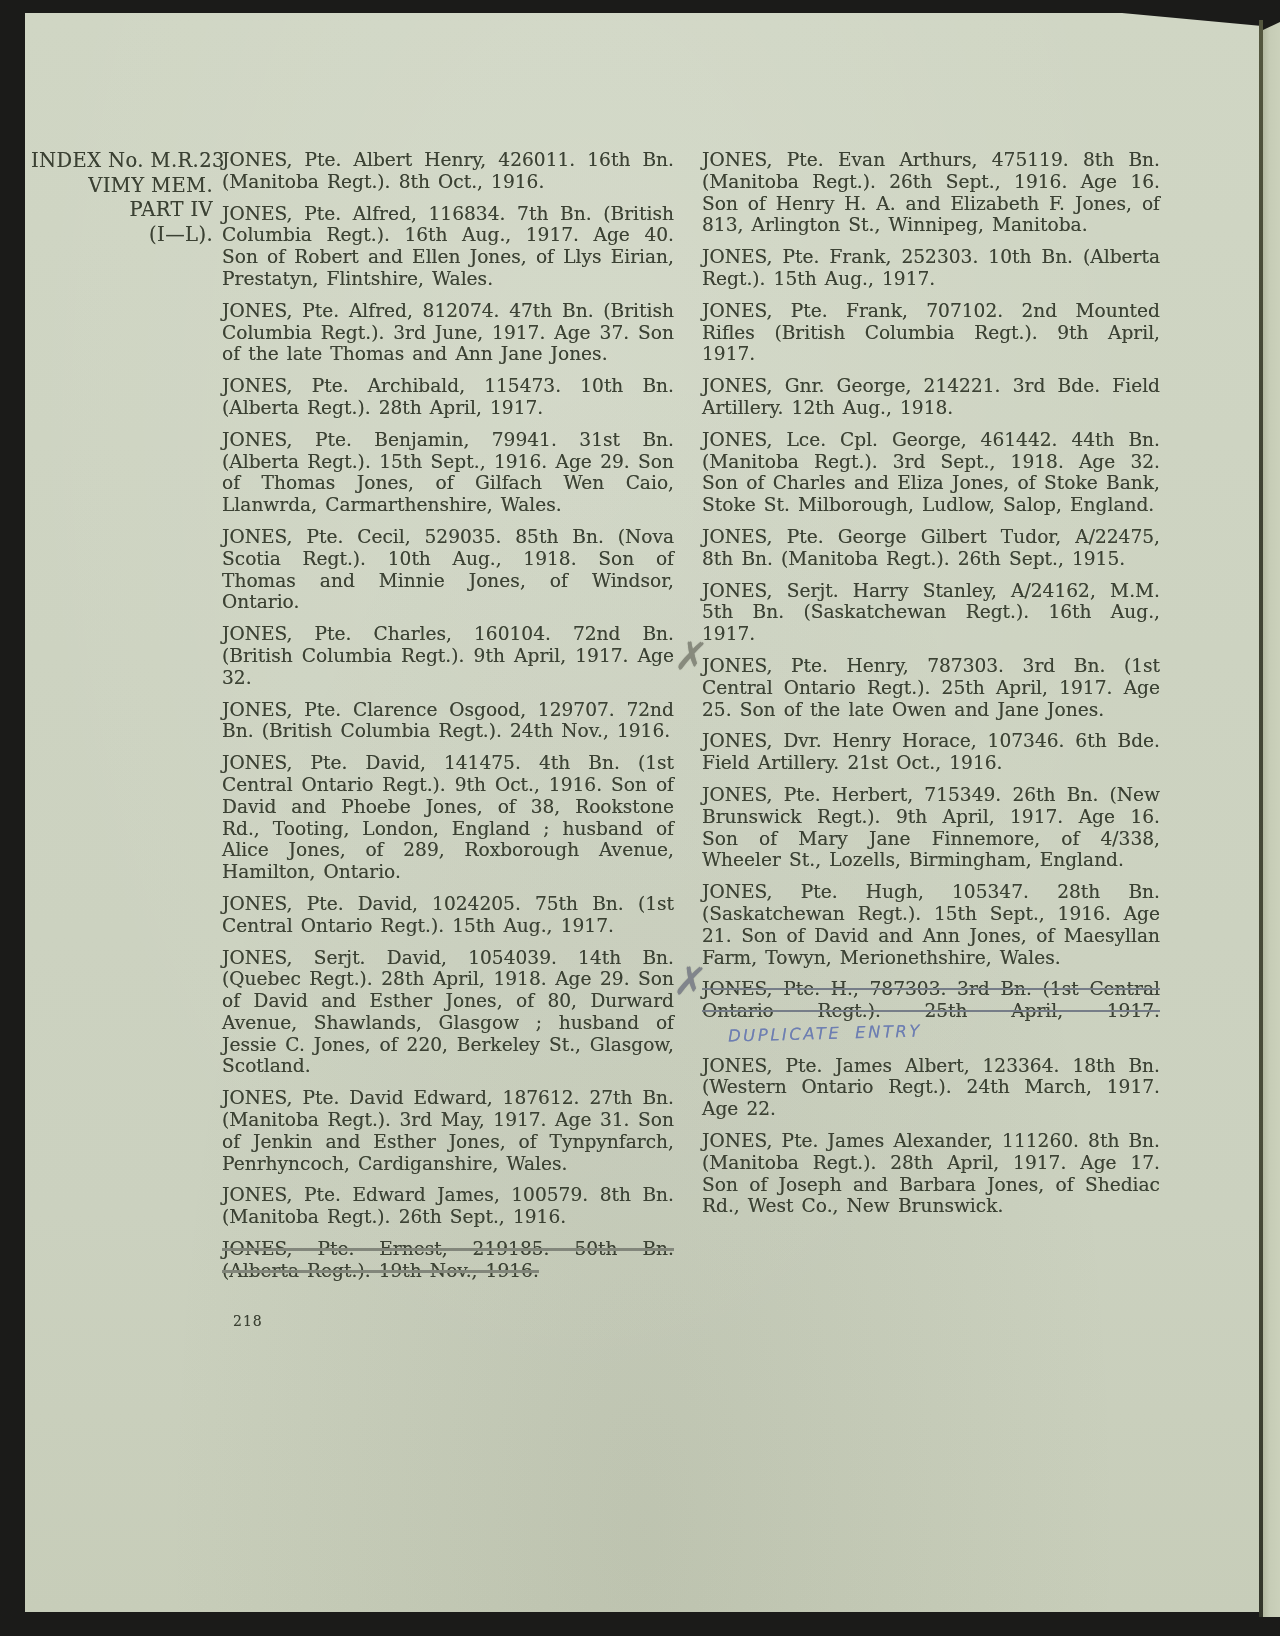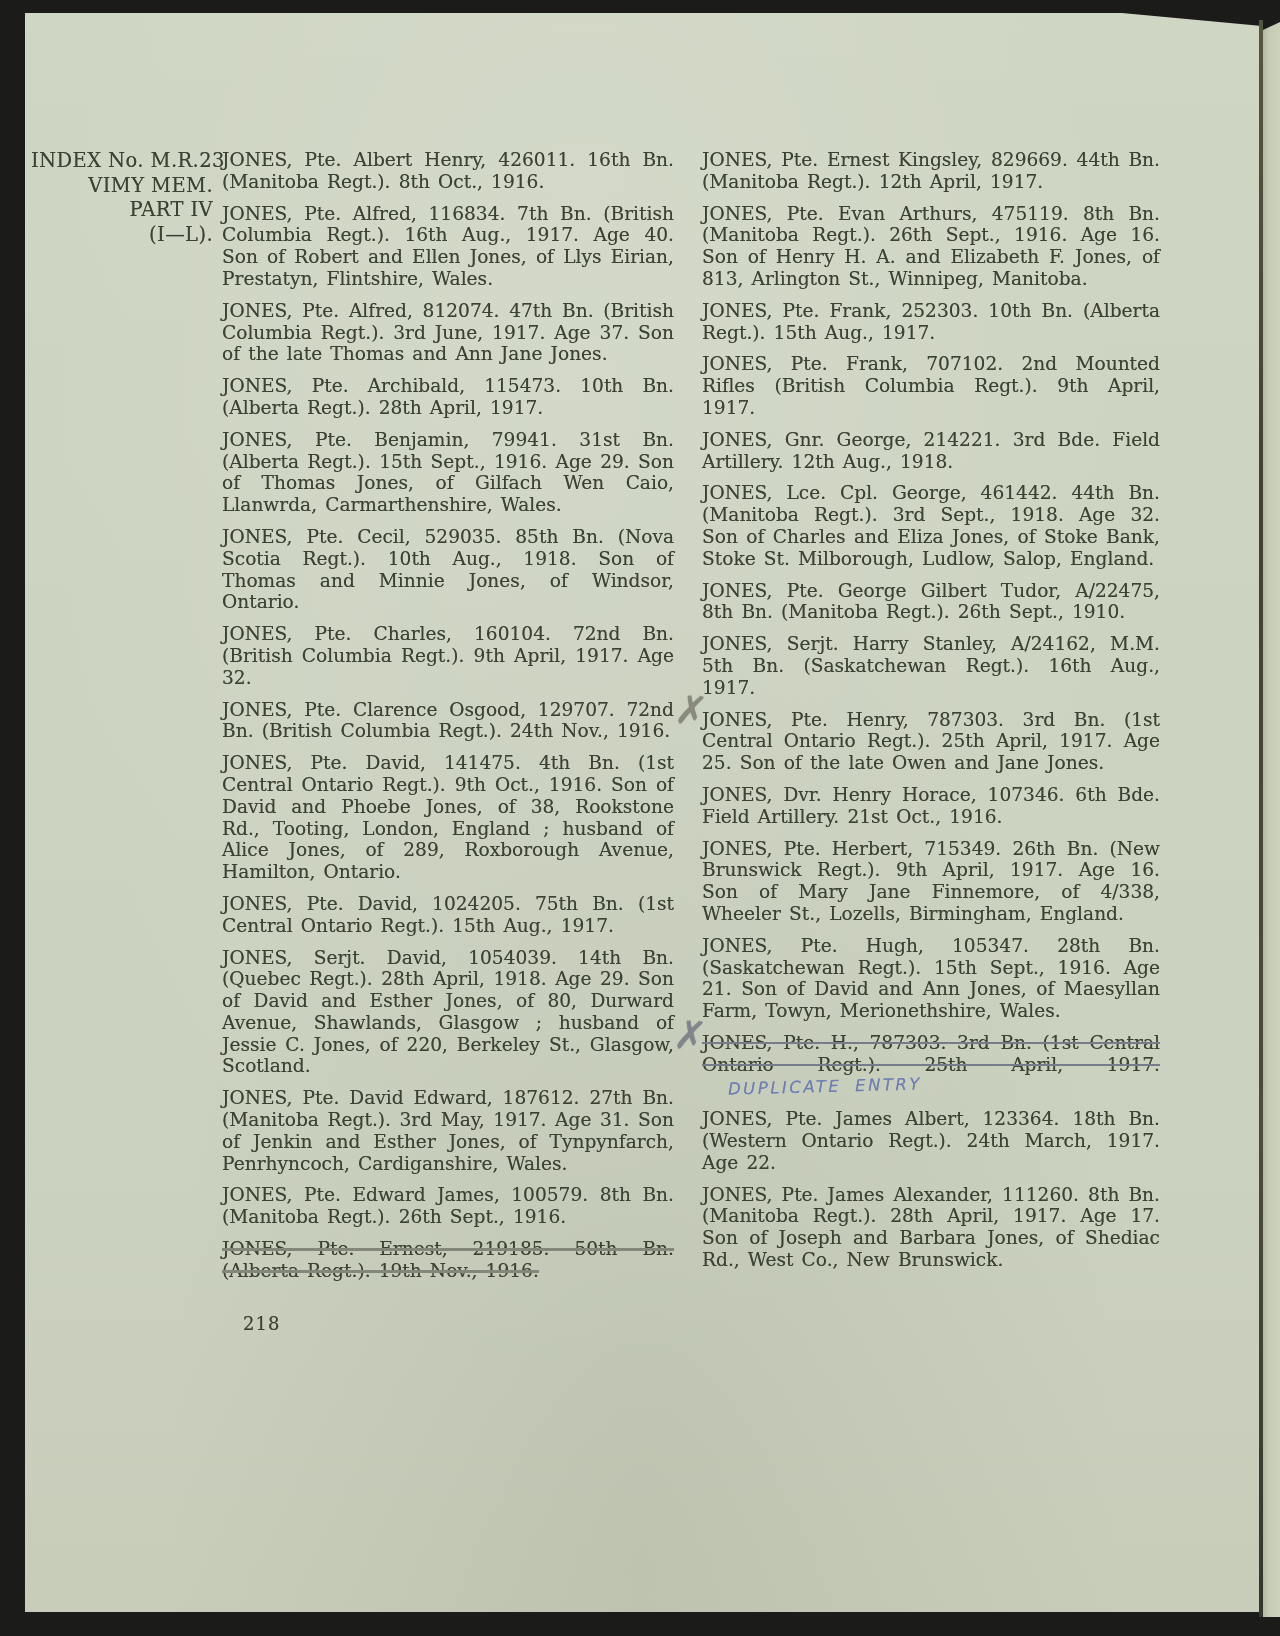--- a/index.html
+++ b/index.html
@@ -80,22 +80,22 @@
     font-family:"DejaVu Sans","Liberation Sans",sans-serif;
     font-style:italic;
     font-size:16.5px;letter-spacing:2.5px;word-spacing:6px;
     color:#6d7eb2;
     transform:rotate(-1.5deg);
     white-space:nowrap;
     text-shadow:0 0 0.6px rgba(109,126,178,0.6);
   }
   
   .page-number{
-    position:absolute;left:218px;top:1300px;
-    font-size:18px;letter-spacing:1px;
+    position:absolute;left:208px;top:1300px;
+    font-size:14px;letter-spacing:1px;
     text-shadow:0 0 0.5px rgba(59,65,51,0.55);
   }
 </style>
 </head>
 <body>
 
 <div class="sheet">
 
   <div class="index-header">
     <div>INDEX No. M.R.23</div>
@@ -115,27 +115,26 @@
     <p class="entry"><span class="entry-text">JONES, Pte. Clarence Osgood, 129707.  72nd Bn. (British Columbia Regt.).  24th Nov., 1916.</span></p>
     <p class="entry"><span class="entry-text">JONES, Pte. David, 141475.  4th Bn. (1st Central Ontario Regt.).  9th Oct., 1916.  Son of David and Phoebe Jones, of 38, Rookstone Rd., Tooting, London, England ;  husband of Alice Jones, of 289, Roxborough Avenue, Hamilton, Ontario.</span></p>
     <p class="entry"><span class="entry-text">JONES, Pte. David, 1024205.  75th Bn. (1st Central Ontario Regt.).  15th Aug., 1917.</span></p>
     <p class="entry"><span class="entry-text">JONES, Serjt. David, 1054039.  14th Bn. (Quebec Regt.).  28th April, 1918.  Age 29.  Son of David and Esther Jones, of 80, Durward Avenue, Shawlands, Glasgow ;  husband of Jessie C. Jones, of 220, Berkeley St., Glasgow, Scotland.</span></p>
     <p class="entry"><span class="entry-text">JONES, Pte. David Edward, 187612.  27th Bn. (Manitoba Regt.).  3rd May, 1917.  Age 31. Son of Jenkin and Esther Jones, of Tynpynfarch, Penrhyncoch, Cardiganshire, Wales.</span></p>
     <p class="entry"><span class="entry-text">JONES, Pte. Edward James, 100579.  8th Bn. (Manitoba Regt.).  26th Sept., 1916.</span></p>
     <p class="entry struck-pencil"><span class="entry-text">JONES, Pte. Ernest, 219185.  50th Bn. (Alberta Regt.).  19th Nov., 1916.</span></p>
   </div>
 
   <div class="col col-right">
-    <p class="entry"><span class="entry-text">JONES, Pte. Ernest Kingsley, 829669.  44th Bn. (Manitoba Regt.).  12th April, 1917.</span></p>
     <p class="entry"><span class="entry-text">JONES, Pte. Evan Arthurs, 475119.  8th Bn. (Manitoba Regt.).  26th Sept., 1916.  Age 16. Son of Henry H. A. and Elizabeth F. Jones, of 813, Arlington St., Winnipeg, Manitoba.</span></p>
     <p class="entry"><span class="entry-text">JONES, Pte. Frank, 252303.  10th Bn. (Alberta Regt.).  15th Aug., 1917.</span></p>
     <p class="entry"><span class="entry-text">JONES, Pte. Frank, 707102.  2nd Mounted Rifles (British Columbia Regt.).  9th April, 1917.</span></p>
     <p class="entry"><span class="entry-text">JONES, Gnr. George, 214221.  3rd Bde. Field Artillery.  12th Aug., 1918.</span></p>
     <p class="entry"><span class="entry-text">JONES, Lce. Cpl. George, 461442.  44th Bn. (Manitoba Regt.).  3rd Sept., 1918.  Age 32. Son of Charles and Eliza Jones, of Stoke Bank, Stoke St. Milborough, Ludlow, Salop, England.</span></p>
-    <p class="entry"><span class="entry-text">JONES, Pte. George Gilbert Tudor, A/22475, 8th Bn. (Manitoba Regt.).  26th Sept., 1910.</span></p>
+    <p class="entry"><span class="entry-text">JONES, Pte. George Gilbert Tudor, A/22475, 8th Bn. (Manitoba Regt.).  26th Sept., 1915.</span></p>
     <p class="entry"><span class="entry-text">JONES, Serjt. Harry Stanley, A/24162, M.M. 5th Bn. (Saskatchewan Regt.).  16th Aug., 1917.</span></p>
     <p class="entry"><span class="x-mark">✗</span><span class="entry-text">JONES, Pte. Henry, 787303.  3rd Bn. (1st Central Ontario Regt.).  25th April, 1917.  Age 25. Son of the late Owen and Jane Jones.</span></p>
     <p class="entry"><span class="entry-text">JONES, Dvr. Henry Horace, 107346.  6th Bde. Field Artillery.  21st Oct., 1916.</span></p>
     <p class="entry"><span class="entry-text">JONES, Pte. Herbert, 715349.  26th Bn. (New Brunswick Regt.).  9th April, 1917.  Age 16. Son of Mary Jane Finnemore, of 4/338, Wheeler St., Lozells, Birmingham, England.</span></p>
     <p class="entry"><span class="entry-text">JONES, Pte. Hugh, 105347.  28th Bn. (Saskatchewan Regt.).  15th Sept., 1916.  Age 21. Son of David and Ann Jones, of Maesyllan Farm, Towyn, Merionethshire, Wales.</span></p>
     <p class="entry struck-ink"><span class="x-mark second">✗</span><span class="entry-text">JONES, Pte. H., 787303.  3rd Bn. (1st Central Ontario Regt.).  25th April, 1917.</span><span class="dup-note">DUPLICATE ENTRY</span></p>
     <p class="entry"><span class="entry-text">JONES, Pte. James Albert, 123364.  18th Bn. (Western Ontario Regt.).  24th March, 1917. Age 22.</span></p>
     <p class="entry"><span class="entry-text">JONES, Pte. James Alexander, 111260.  8th Bn. (Manitoba Regt.).  28th April, 1917.  Age 17. Son of Joseph and Barbara Jones, of Shediac Rd., West Co., New Brunswick.</span></p>
   </div>
 

